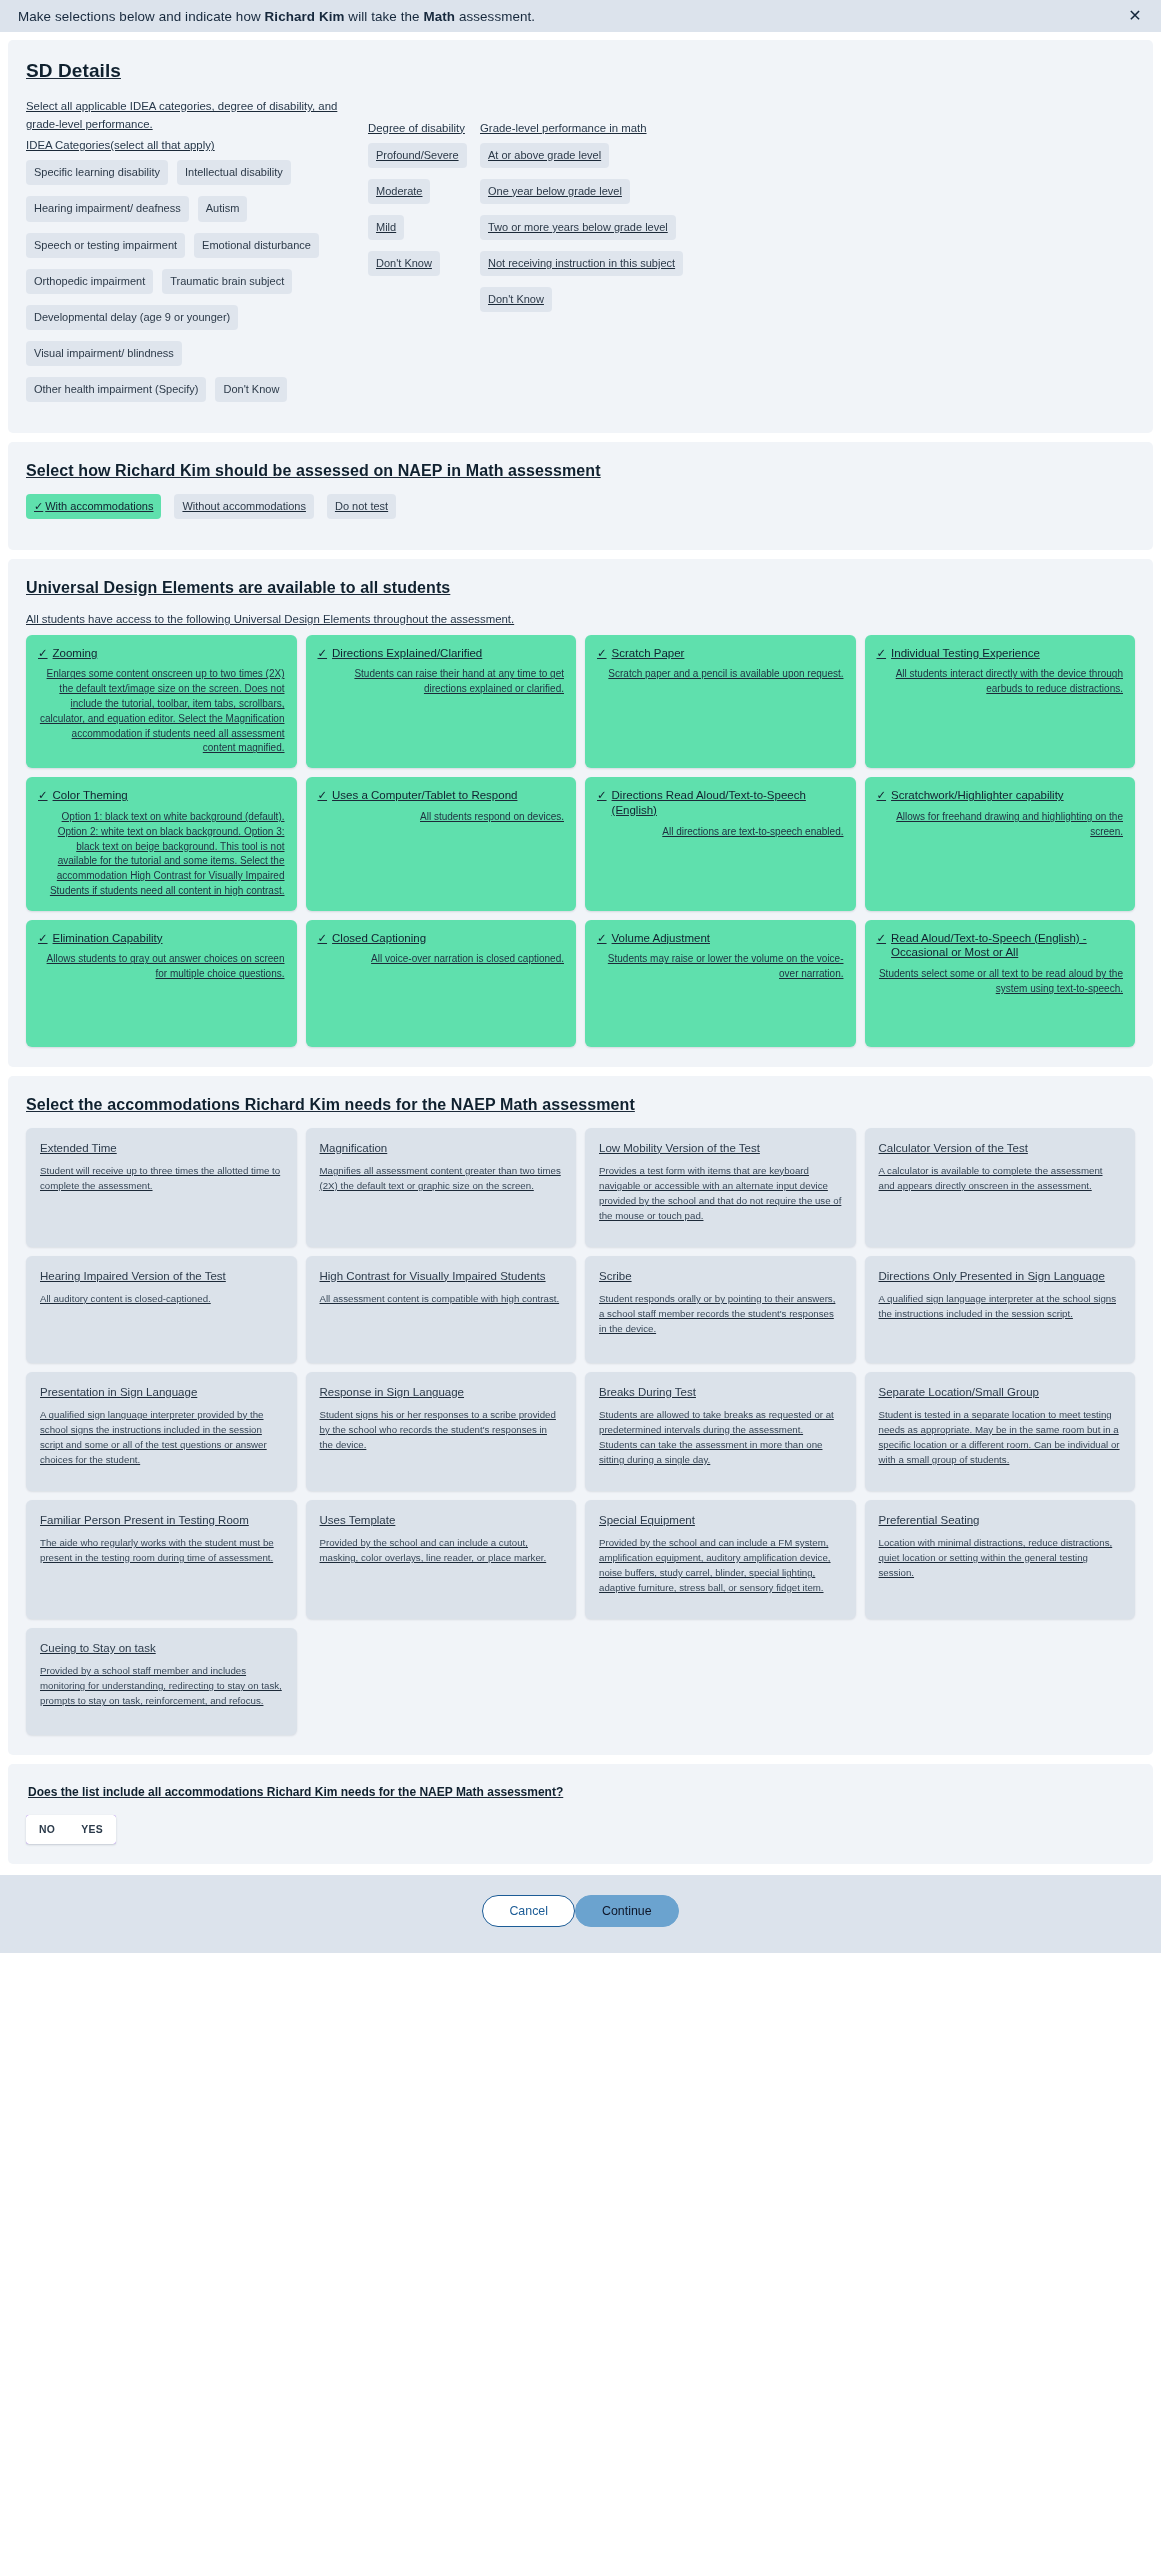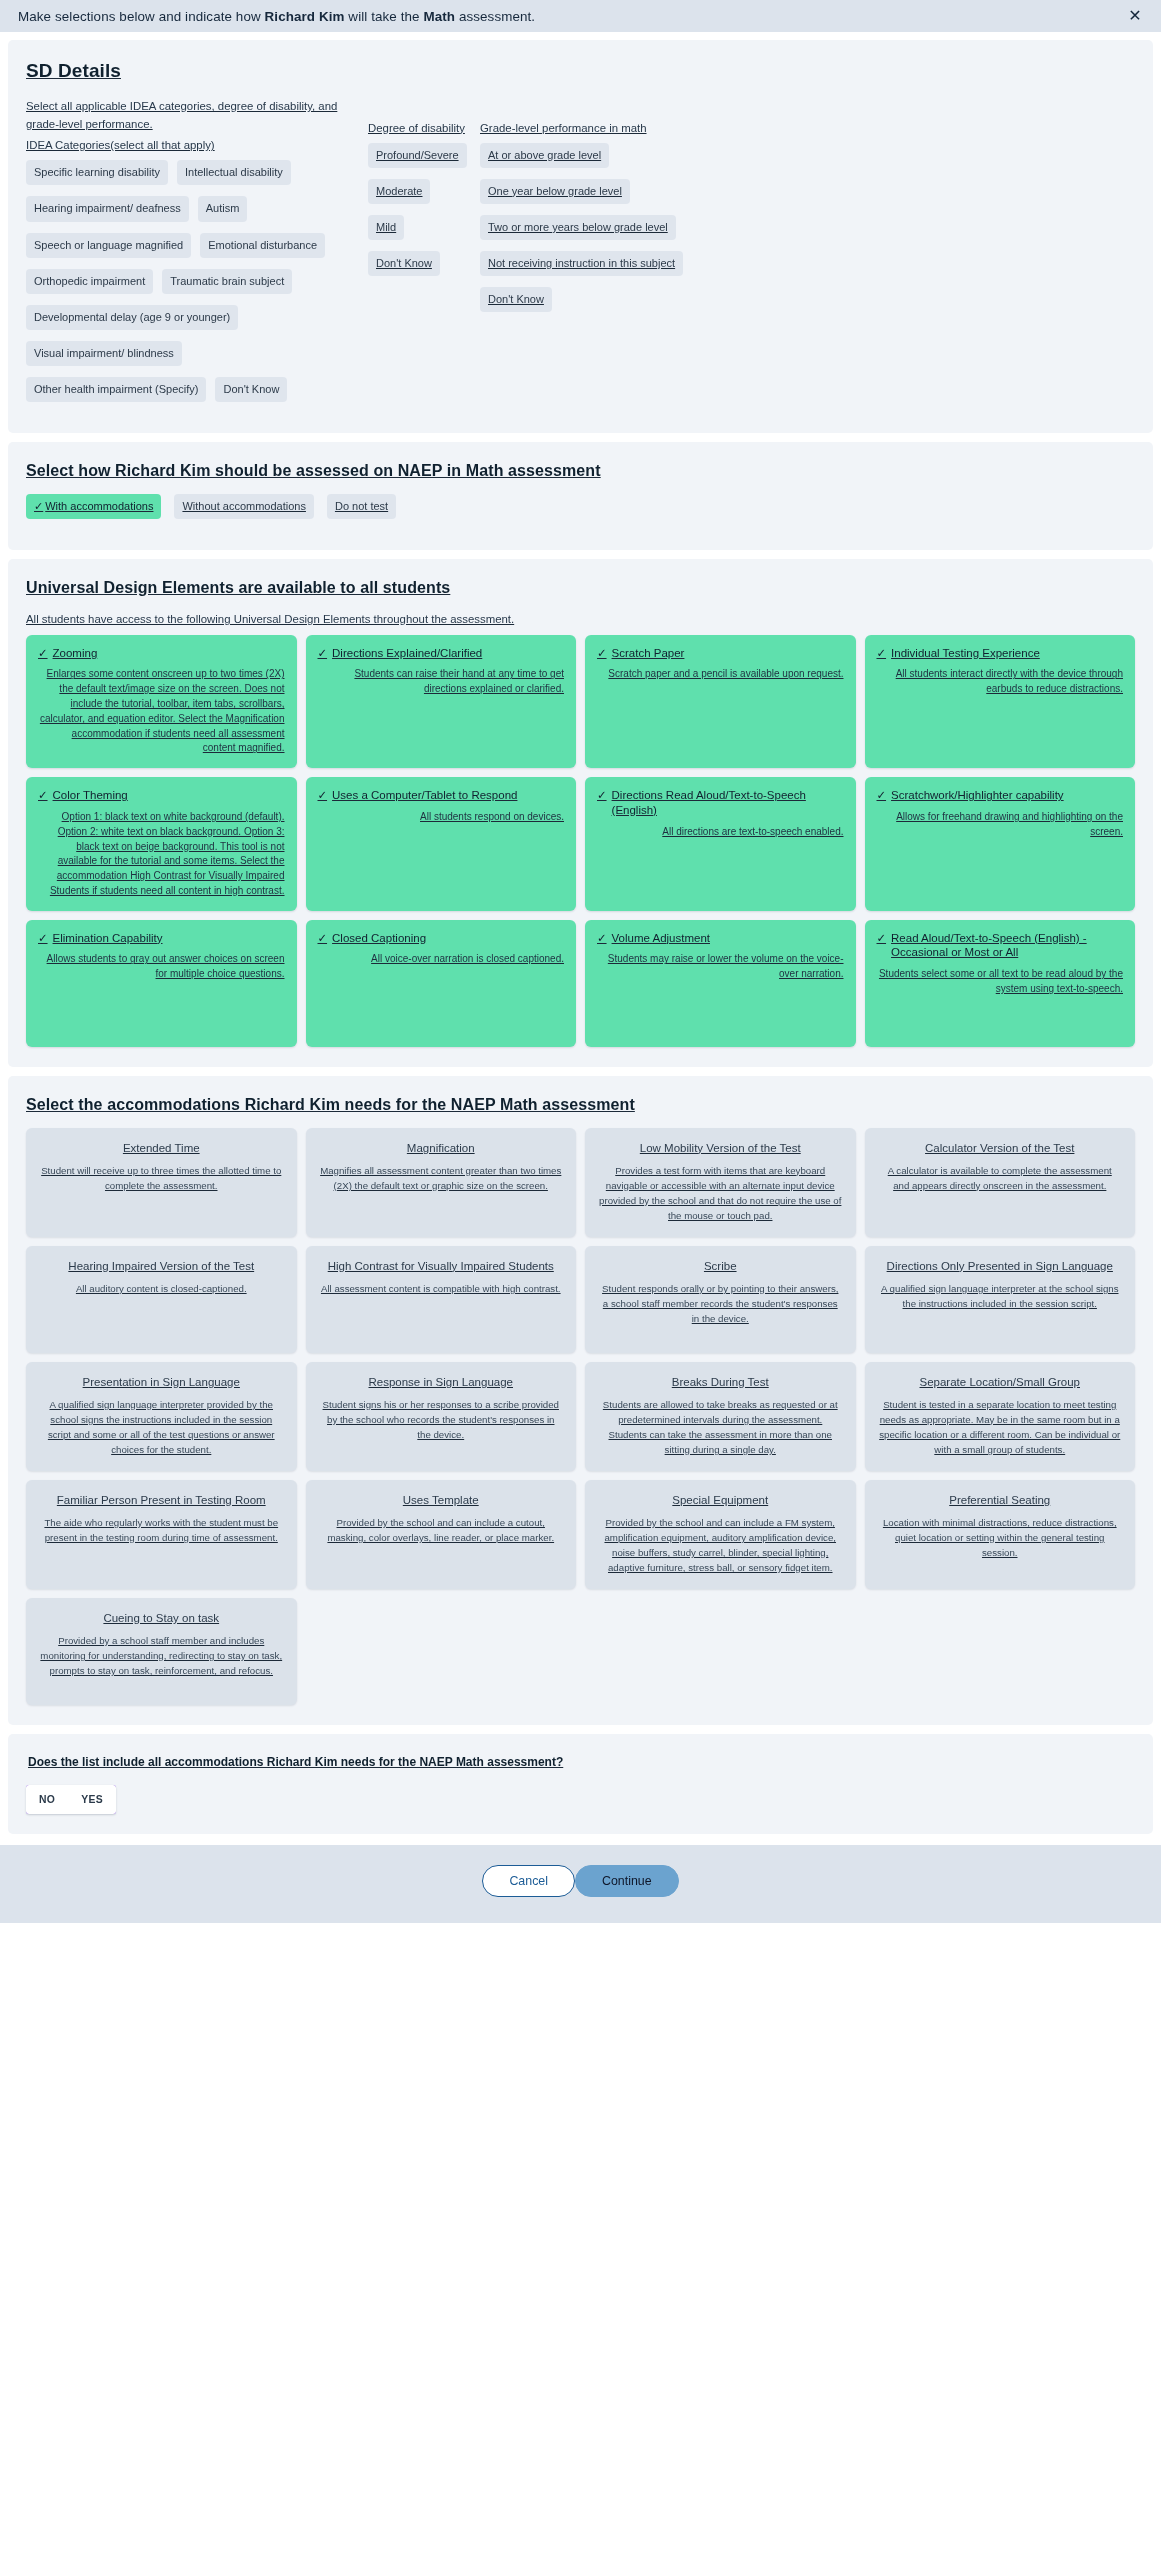--- a/index.html
+++ b/index.html
@@ -134,25 +134,24 @@
   .ude-card .card-body {
     font-size: 10px;
     color: #1e3040;
     line-height: 1.48;
     text-align: right;
   }
 
   .acc-card {
     background: #dbe2ea;
     border-radius: 6px;
-    padding: 13px 14px 14px 14px;
+    padding: 13px 14px 24px 14px;
     box-shadow: 0 1px 2px rgba(40,60,80,0.12);
     min-height: 107px;
     cursor: pointer;
-    text-align: center;
   }
   .acc-card .card-head {
     font-size: 11.5px;
     color: #2c3b4b;
     line-height: 1.3;
     margin-bottom: 7px;
   }
   .acc-card .card-body {
     font-size: 9.7px;
     color: #384858;
@@ -226,21 +225,21 @@
   <section class="panel">
     <div class="panel-title big">SD Details</div>
 
     <div class="sd-cols">
       <div class="sd-col-left">
         <div class="panel-sub">Select all applicable IDEA categories, degree of disability, and grade-level performance.</div>
         <div class="col-label" style="height:auto;margin-bottom:9px;">IDEA Categories(select all that apply)</div>
         <div class="chip-rows" id="idea-rows">
             <div class="chip-row"><span class="chip">Specific learning disability</span><span class="chip">Intellectual disability</span></div>
             <div class="chip-row"><span class="chip">Hearing impairment/ deafness</span><span class="chip">Autism</span></div>
-            <div class="chip-row"><span class="chip">Speech or language magnified</span><span class="chip">Emotional disturbance</span></div>
+            <div class="chip-row"><span class="chip">Speech or testing impairment</span><span class="chip">Emotional disturbance</span></div>
             <div class="chip-row"><span class="chip">Orthopedic impairment</span><span class="chip">Traumatic brain subject</span></div>
             <div class="chip-row"><span class="chip">Developmental delay (age 9 or younger)</span><span class="chip">Visual impairment/ blindness</span></div>
             <div class="chip-row"><span class="chip">Other health impairment (Specify)</span><span class="chip">Don't Know</span></div>
           </div>
       </div>
 
       <div class="sd-col-mid">
         <div class="panel-sub" style="visibility:hidden;">&nbsp;</div>
         <div class="col-label" style="height:auto;margin-bottom:9px;">Degree of disability</div>
         <div class="chip-stack" id="degree-stack">

